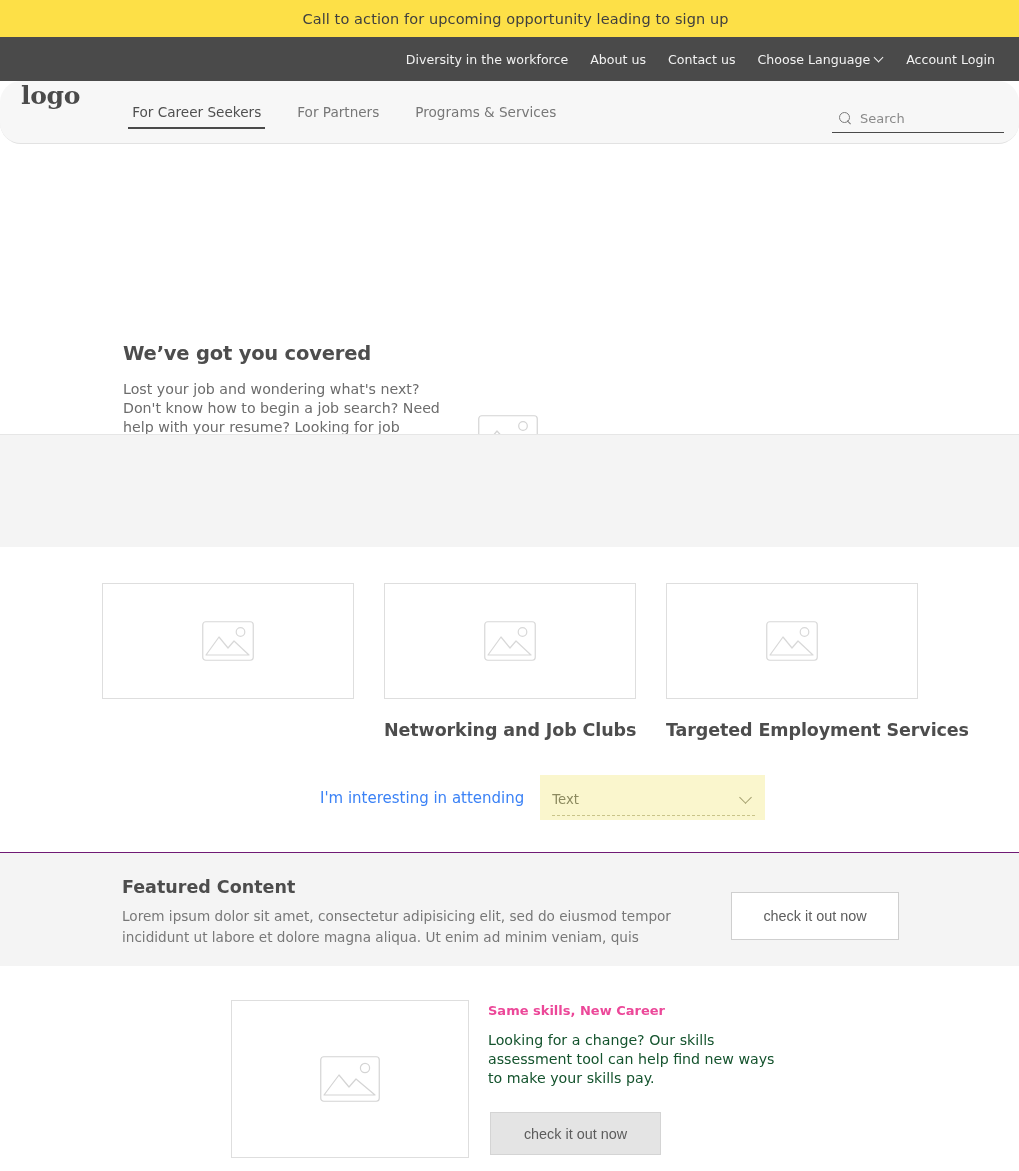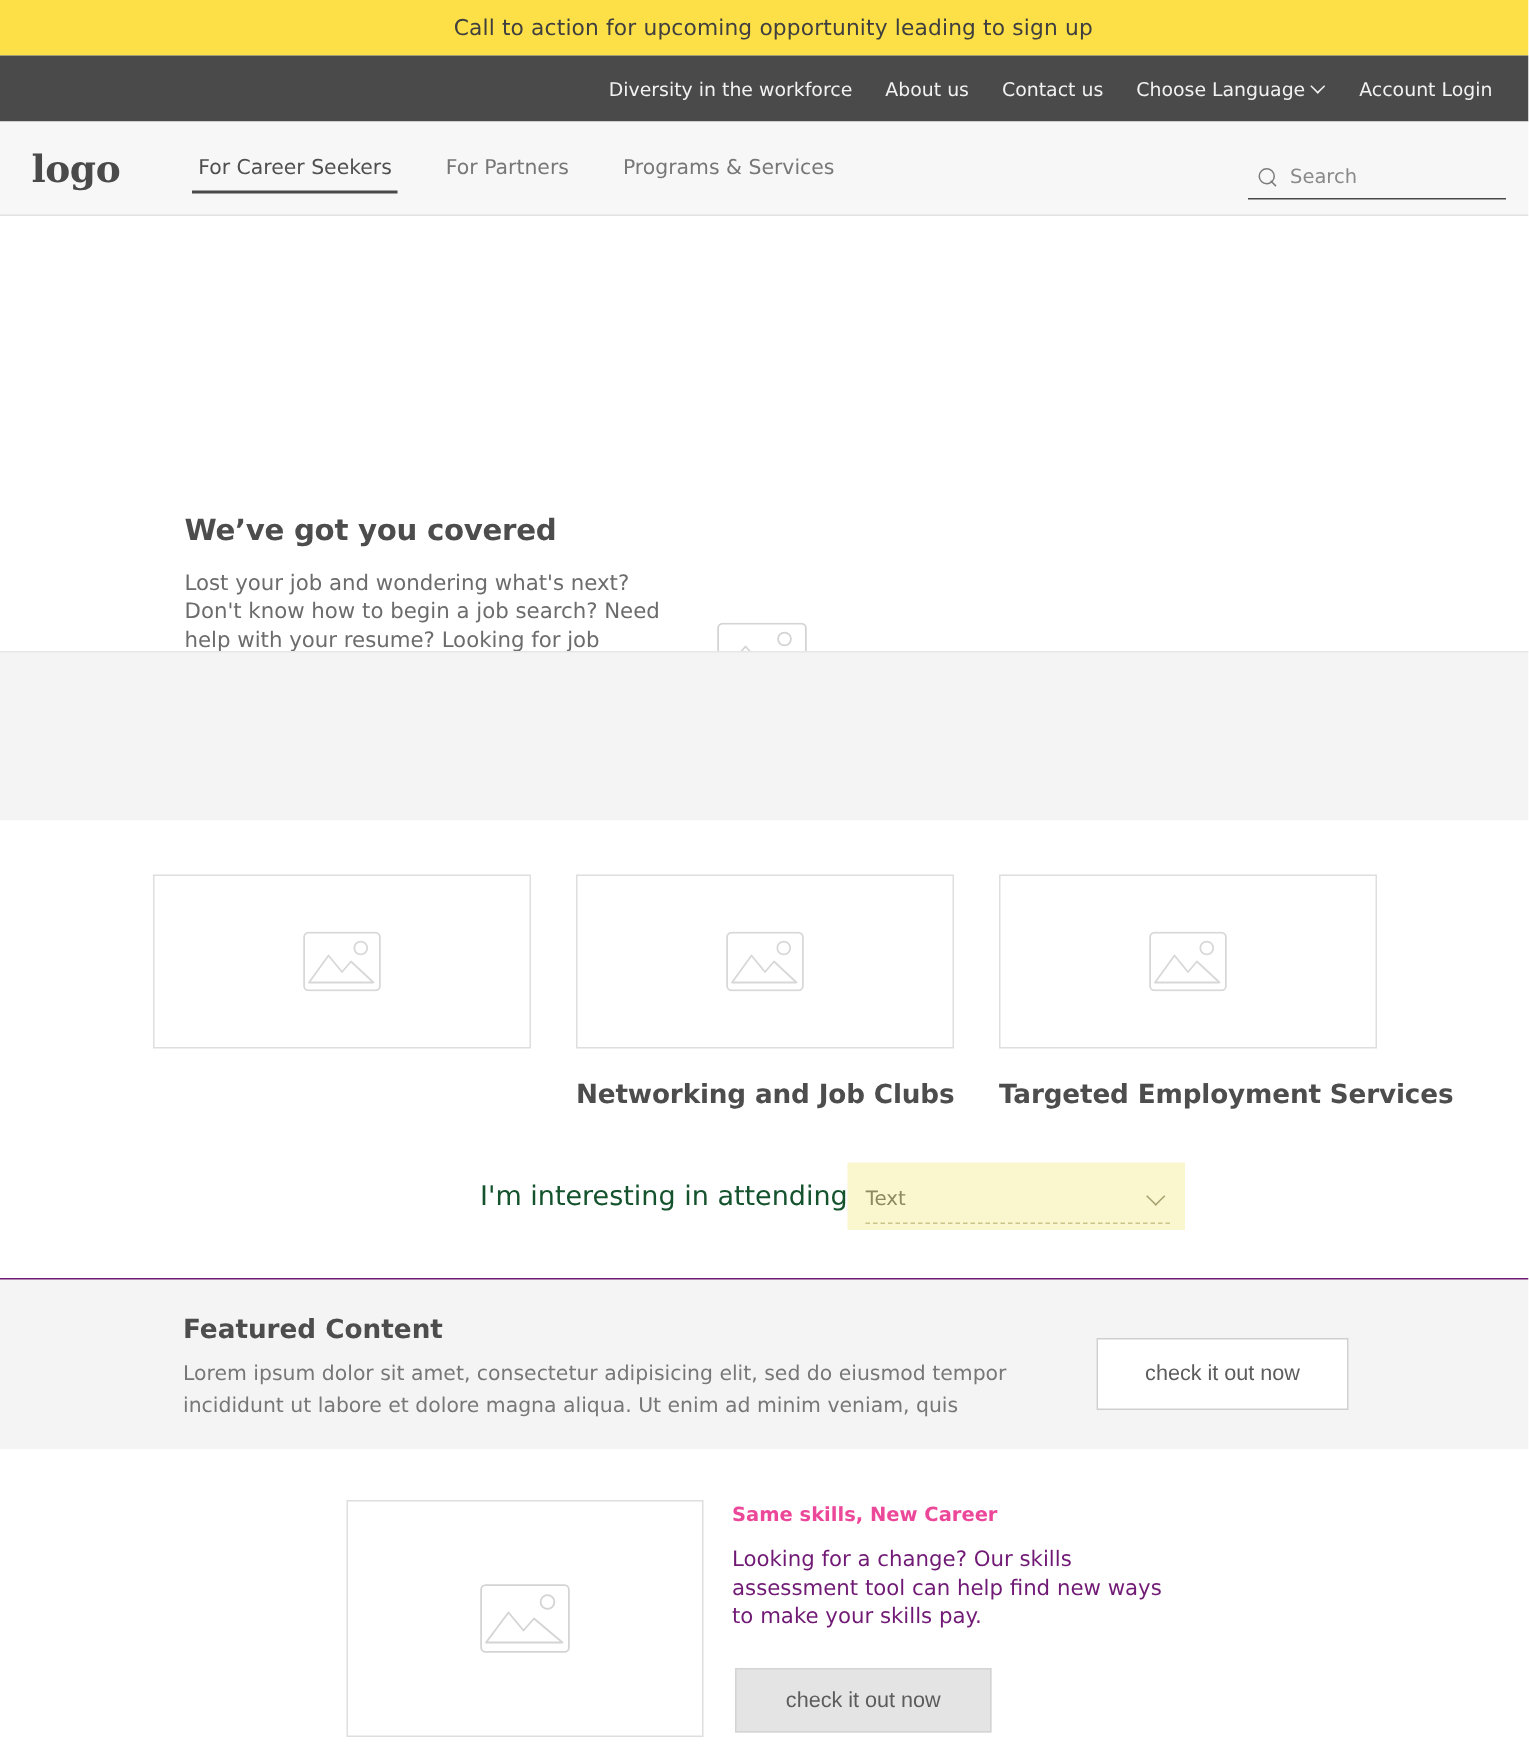--- a/index.html
+++ b/index.html
@@ -69,22 +69,23 @@
     border-bottom: 1.6px solid #f2f2f2;
     transform: rotate(45deg);
   }
 
   
   .main-nav {
     height: 63px;
     background: #f7f7f7;
     border-bottom: 1px solid #e2e2e2;
     display: flex;
-    align-items: center;
-    position: relative;
+    align-items: flex-start;
+    position: relative;
+    border-radius: 21px;
   }
   .logo {
     font-family: "DejaVu Serif", "Liberation Serif", serif;
     font-weight: bold;
     font-size: 25px;
     color: #4a4a4a;
     margin-left: 21px;
     letter-spacing: -.3px;
   }
   .nav-items {
@@ -273,23 +274,23 @@
   }
 
   
   .attend-row {
     position: absolute;
     left: 320px; top: 228px;
     display: flex;
     align-items: center;
   }
   .attend-label {
-    font-size: 18px;
-    color: #14532d;
-    margin-right: 0;
+    font-size: 15px;
+    color: #3b82f6;
+    margin-right: 16px;
   }
   .attend-select {
     width: 225px; height: 45px;
     background: #faf6cd;
     position: relative;
     cursor: pointer;
   }
   .attend-select-value {
     position: absolute;
     left: 12px; top: 17px;
@@ -376,21 +377,21 @@
     font-size: 13px;
     font-weight: bold;
     color: #ec4899;
   }
   .skills-body {
     position: absolute;
     left: 488px; top: 65px;
     width: 296px;
     font-size: 14.2px;
     line-height: 19.2px;
-    color: #701a75;
+    color: #14532d;
   }
   .btn-skills {
     position: absolute;
     left: 490px; top: 146px;
     width: 171px; height: 43px;
     background: #e4e4e4;
     border: 1px solid #d4d4d4;
     font-size: 14.4px;
     color: #5c5c5c;
     display: flex;

